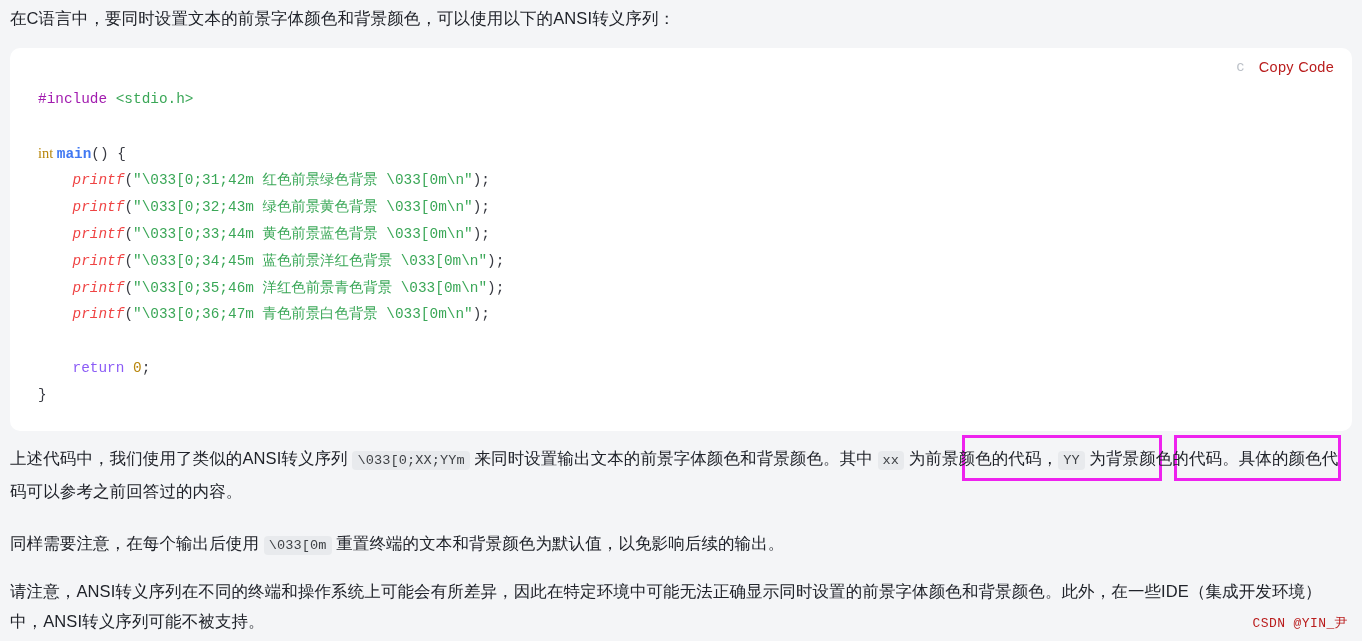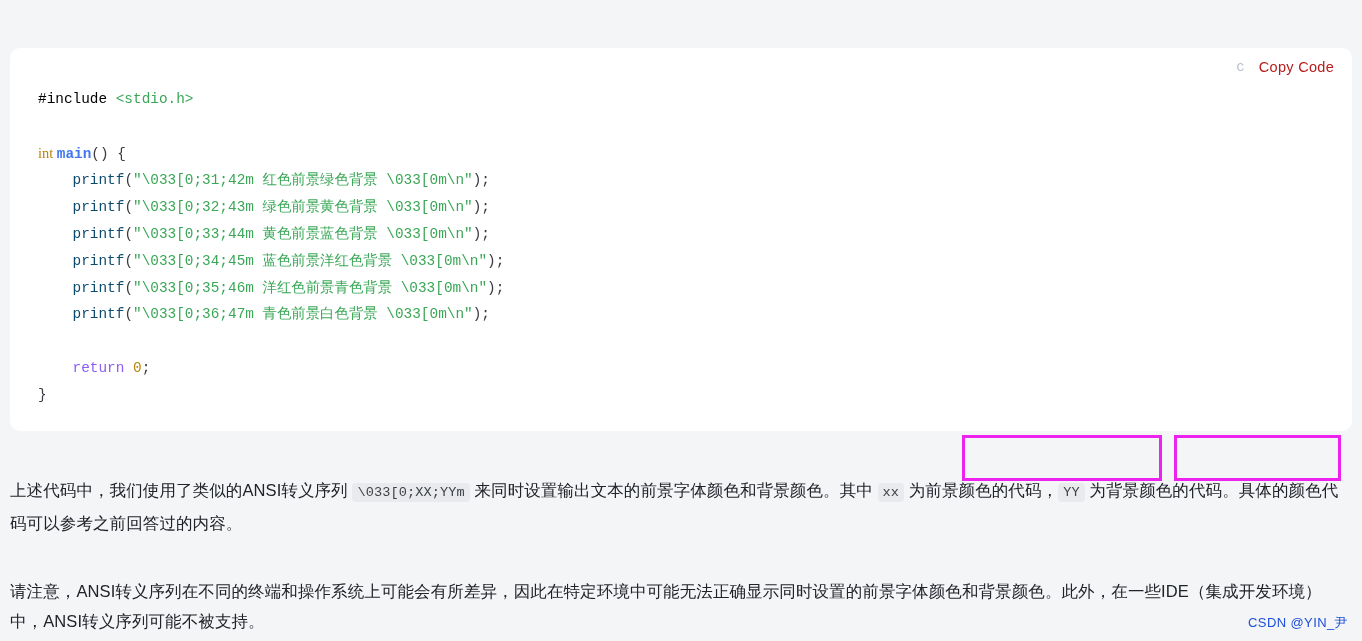--- a/index.html
+++ b/index.html
@@ -79,26 +79,26 @@
     padding: 6px 28px 0 28px;
     font-family: "Liberation Mono", "DejaVu Sans Mono", monospace;
     font-size: 14.4px;
     line-height: 26.8px;
     white-space: pre;
     tab-size: 4;
   }
   .code-line { min-height: 26.8px; }
 
   
-  .t-pre    { color: #000000; }          
+  .t-pre    { color: #a21caf; }          
   .t-str-h  { color: #3aa757; }          
   .t-kw     { color: #b8860b; font-family: Liberation Serif, serif; }          
   .t-fn     { color: #4078f2; font-weight: bold; }          
   .t-punct  { color: #383a42; }          
-  .t-call   { color: #0c4a6e; }          
+  .t-call   { color: #ef4444; font-style: italic; }          
   .t-str    { color: #3aa757; }          
   .t-kw2    { color: #8b5cf6; }          
   .t-num    { color: #b8860b; }          
 
   
   .chip {
     font-family: "Liberation Mono", "DejaVu Sans Mono", monospace;
     font-size: 13.6px;
     background: #e8eaed;
     color: #3f4246;
@@ -117,62 +117,64 @@
   }
   #hl-fg { left: 962px;  top: 435px; width: 200px; height: 46px; }
   #hl-bg { left: 1174px; top: 435px; width: 167px; height: 46px; }
 
   
   .p-explain {
     position: absolute;
     left: 10px;
     top: 443px;
     width: 1341px;
-    margin-top: 32px;
   }
   .p-note {
     position: absolute;
     left: 10px;
     top: 528px;
     width: 1341px;
   }
   .p-caution {
     position: absolute;
     left: 10px;
     top: 576px;
     width: 1344px;
   }
 
   .wm {
     position: absolute;
     right: 14px;
     bottom: 9px;
     font-size: 13px;
-    color: #1d4ed8;
+    color: #b91c1c;
     letter-spacing: 0.4px;
     user-select: none;
+    font-family: Liberation Mono, monospace;
   }
 </style>
 </head>
 <body>
 
 <div class="page">
 
+  <div class="para p-intro">在C语言中，要同时设置文本的前景字体颜色和背景颜色，可以使用以下的ANSI转义序列：</div>
 
   <div class="code-card">
     <div class="code-head">
       <span class="code-lang">c</span>
       <span class="copy-btn">Copy Code</span>
     </div>
     <div class="code-body" id="code-content"><div class="code-line"><span class="t-pre">#include </span><span class="t-str-h">&lt;stdio.h&gt;</span></div><div class="code-line">&nbsp;</div><div class="code-line"><span class="t-kw">int </span><span class="t-fn">main</span><span class="t-punct">() {</span></div><div class="code-line"><span class="t-punct">    </span><span class="t-call">printf</span><span class="t-punct">(</span><span class="t-str">"\033[0;31;42m 红色前景绿色背景 \033[0m\n"</span><span class="t-punct">);</span></div><div class="code-line"><span class="t-punct">    </span><span class="t-call">printf</span><span class="t-punct">(</span><span class="t-str">"\033[0;32;43m 绿色前景黄色背景 \033[0m\n"</span><span class="t-punct">);</span></div><div class="code-line"><span class="t-punct">    </span><span class="t-call">printf</span><span class="t-punct">(</span><span class="t-str">"\033[0;33;44m 黄色前景蓝色背景 \033[0m\n"</span><span class="t-punct">);</span></div><div class="code-line"><span class="t-punct">    </span><span class="t-call">printf</span><span class="t-punct">(</span><span class="t-str">"\033[0;34;45m 蓝色前景洋红色背景 \033[0m\n"</span><span class="t-punct">);</span></div><div class="code-line"><span class="t-punct">    </span><span class="t-call">printf</span><span class="t-punct">(</span><span class="t-str">"\033[0;35;46m 洋红色前景青色背景 \033[0m\n"</span><span class="t-punct">);</span></div><div class="code-line"><span class="t-punct">    </span><span class="t-call">printf</span><span class="t-punct">(</span><span class="t-str">"\033[0;36;47m 青色前景白色背景 \033[0m\n"</span><span class="t-punct">);</span></div><div class="code-line">&nbsp;</div><div class="code-line"><span class="t-punct">    </span><span class="t-kw2">return </span><span class="t-num">0</span><span class="t-punct">;</span></div><div class="code-line"><span class="t-punct">}</span></div></div>
   </div>
 
   <div class="hl-box" id="hl-fg"></div>
   <div class="hl-box" id="hl-bg"></div>
 
   <div class="para p-explain"><span>上述代码中，我们使用了类似的ANSI转义序列 </span><span class="chip">\033[0;XX;YYm</span><span> 来同时设置输出文本的前景字体颜色和背景颜色。其中 </span><span class="chip">xx</span><span> 为前景颜色的代码，</span><span class="chip">YY</span><span> 为背景颜色的代码。具体的颜色代码可以参考之前回答过的内容。</span></div>
 
+  <div class="para p-note"><span>同样需要注意，在每个输出后使用 </span><span class="chip">\033[0m</span><span> 重置终端的文本和背景颜色为默认值，以免影响后续的输出。</span></div>
 
   <div class="para p-caution">请注意，ANSI转义序列在不同的终端和操作系统上可能会有所差异，因此在特定环境中可能无法正确显示同时设置的前景字体颜色和背景颜色。此外，在一些IDE（集成开发环境）中，ANSI转义序列可能不被支持。</div>
 
   <div class="wm">CSDN @YIN_尹</div>
 
 </div>
 
 </body></html>

